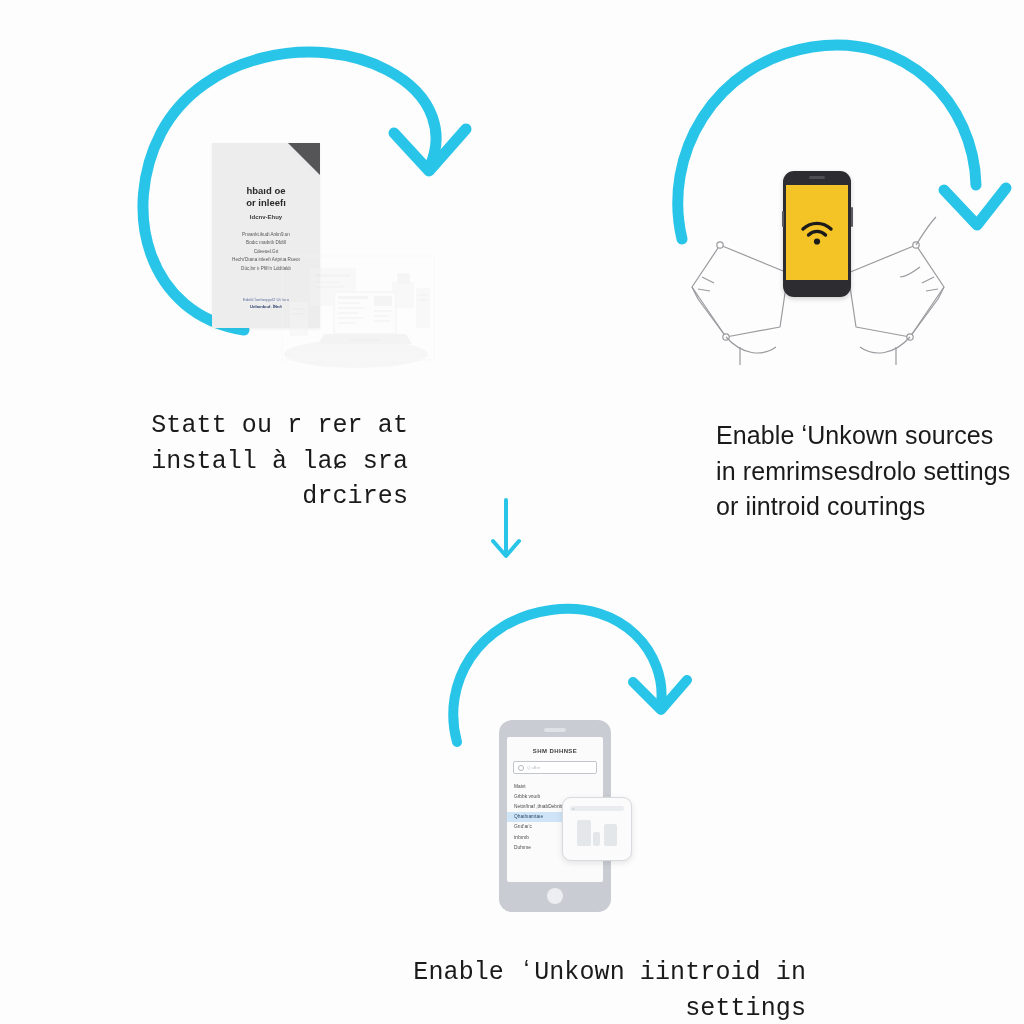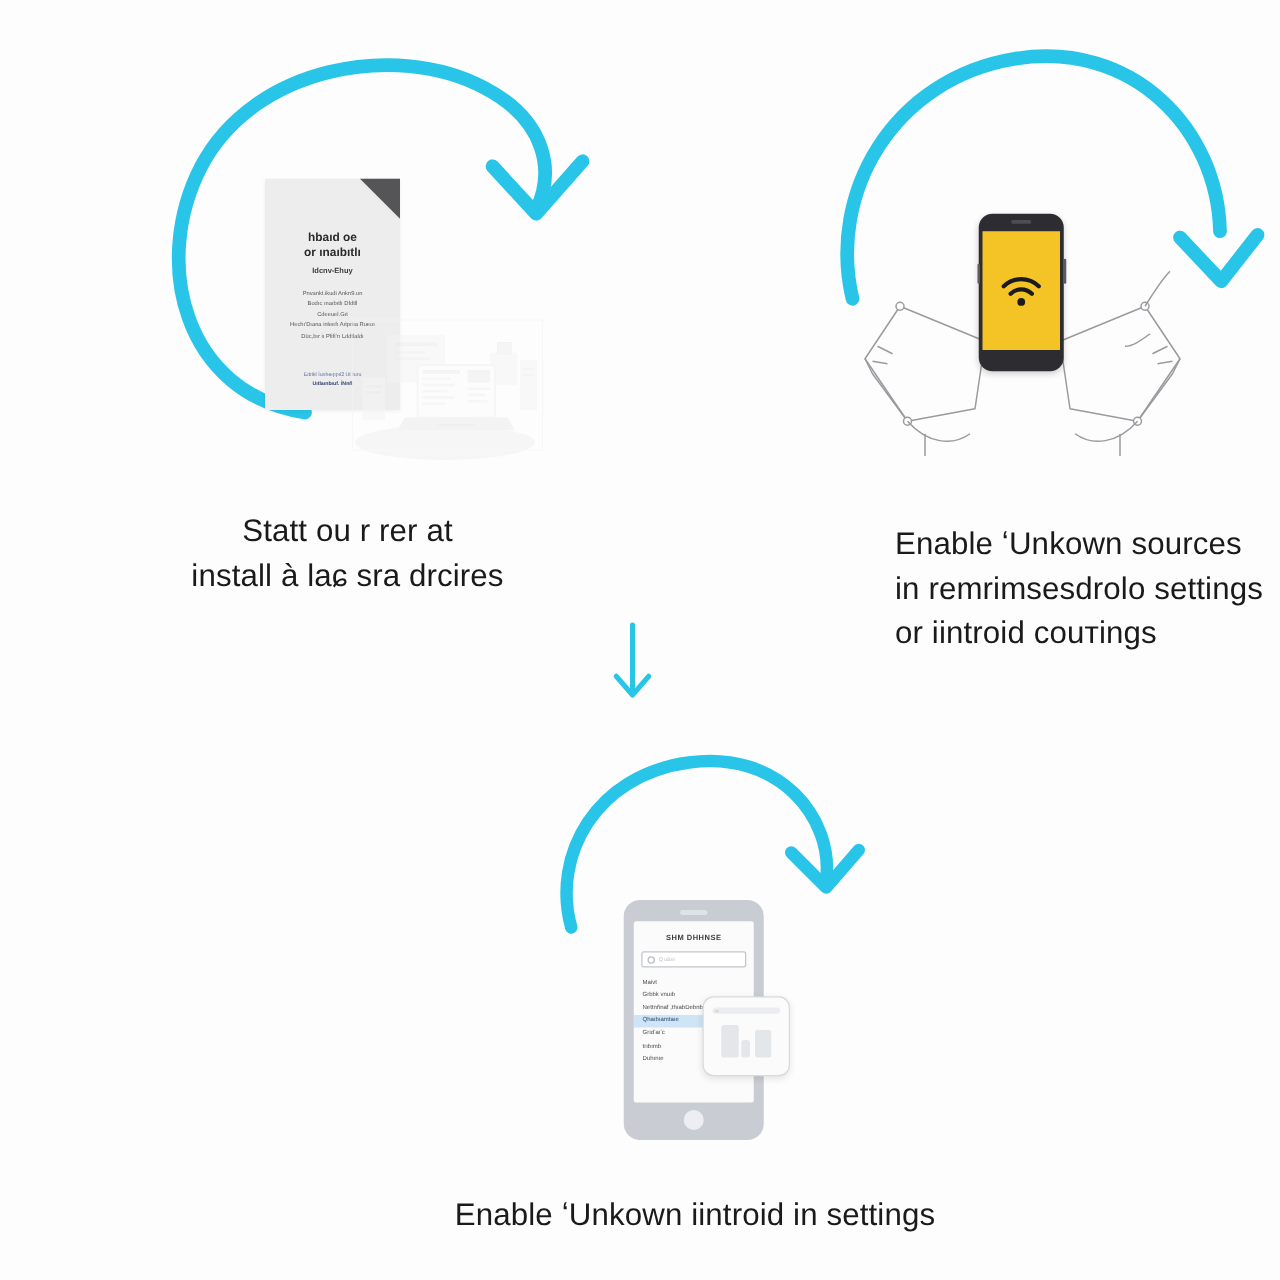--- a/index.html
+++ b/index.html
@@ -30,21 +30,21 @@
   }
   
   .caption {
     position: absolute;
     color: #1a1a1a;
     font-size: 25px;
     line-height: 1.42;
     letter-spacing: .1px;
     white-space: pre-line;
   }
-  .caption.center { text-align: center; }
+  .caption.center { text-align: right; font-family: Liberation Mono, monospace; }
 
   
   .doc-wrap {
     position: absolute;
     left: 168px;
     top: 143px;
     width: 108px;
     height: 185px;
   }
   .doc-page {
@@ -308,21 +308,21 @@
       <path d="M 145 305 C 48 290 22 185 62 108 C 104 28 218 8 288 45 C 338 71 345 112 330 143" fill="none" stroke="#29c5e8" stroke-width="11" stroke-linecap="round"></path>
       <path d="M 295 108 L 330 146 L 367 104" fill="none" stroke="#29c5e8" stroke-width="11" stroke-linecap="round" stroke-linejoin="round"></path>
     </svg>
 
     <div class="doc-wrap">
       <div class="doc-page"></div>
       <div class="doc-fold-shadow"></div>
       <div class="doc-fold"></div>
       <div class="doc-title">
         <div>hbaıd oe</div>
-        <div>or ınaıbıtlı</div>
+        <div>or inleefı</div>
       </div>
       <div class="doc-sub">Idcnv-Ehuy</div>
       <div class="doc-meta">
         <div>Pnvankt.ikudi Ankn9.un</div>
         <div>Bodıc ınaıbıtlı Dfdtll</div>
         <div>Cdeeuel.Gıt</div>
         <div>Hechı'Dıana inleefı Aıtpıtıa Rueoı</div>
         <div>Düc,bır iı Pfifiʼrı Lddtlaldı</div>
       </div>
       <div class="doc-footer">

